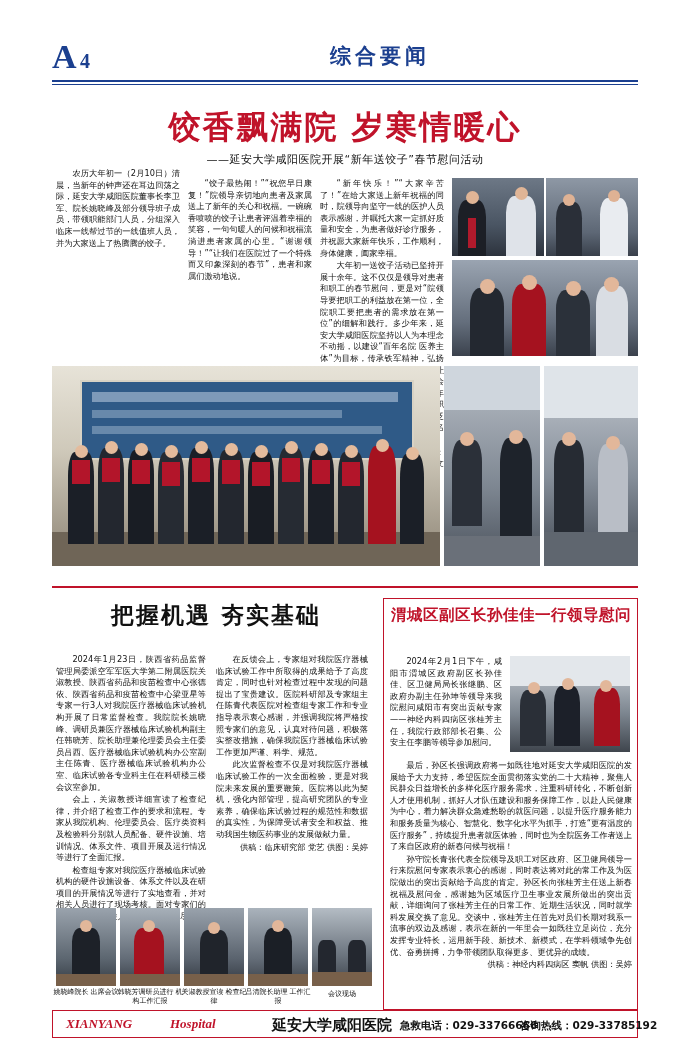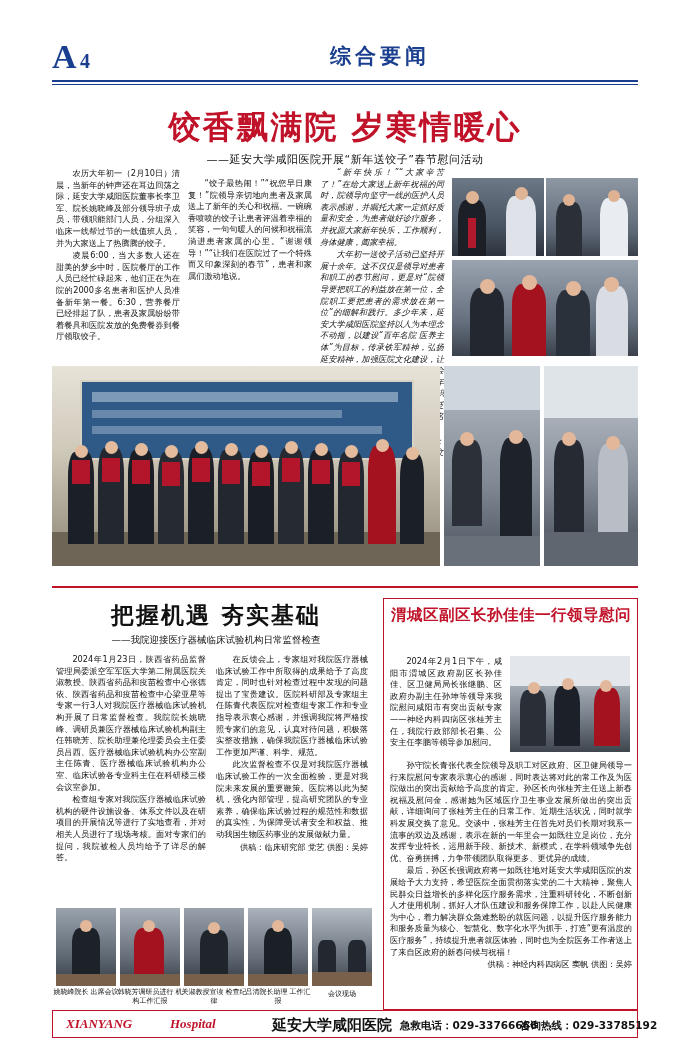--- a/index.html
+++ b/index.html
@@ -97,26 +97,25 @@
   <div class="mast-num">4</div>
   <div class="mast-title">综合要闻</div>
   <div class="mast-rule"></div>
   <div class="mast-rule2"></div>
 
   <div class="headline">饺香飘满院  岁寒情暖心</div>
   <div class="subhead">——延安大学咸阳医院开展“新年送饺子”春节慰问活动</div>
 
   <div class="col" style="left:56px;top:168px;width:124px;height:190px;">
     <p>农历大年初一（2月10日）清晨，当新年的钟声还在耳边回荡之际，延安大学咸阳医院董事长李卫军、院长姚晓峰及部分领导班子成员，带领职能部门人员，分组深入临床一线帮过节的一线值班人员，并为大家送上了热腾腾的饺子。</p>
-    <p>凌晨6:00，当大多数人还在甜美的梦乡中时，医院餐厅的工作人员已经忙碌起来，他们正在为在院的2000多名患者和医护人员准备新年第一餐。6:30，营养餐厅已经排起了队，患者及家属纷纷带着餐具和医院发放的免费餐券到餐厅领取饺子。</p>
   </div>
   <div class="col" style="left:188px;top:178px;width:124px;height:190px;">
     <p>“饺子最热闹！”“祝您早日康复！”院领导亲切地向患者及家属送上了新年的关心和祝福。一碗碗香喷喷的饺子让患者评温着幸福的笑容，一句句暖人的问候和祝福流淌进患者家属的心里。“谢谢领导！”“让我们在医院过了一个特殊而又印象深刻的春节”，患者和家属们激动地说。</p>
   </div>
-  <div class="col" style="left:320px;top:167px;width:124px;height:180px;font-style:italic;">
+  <div class="col" style="left:320px;top:178px;width:124px;height:180px;">
     <p>“新年快乐！”“大家辛苦了！”在给大家送上新年祝福的同时，院领导向坚守一线的医护人员表示感谢，并嘱托大家一定抓好质量和安全，为患者做好诊疗服务，并祝愿大家新年快乐，工作顺利，身体健康，阖家幸福。</p>
     <p>大年初一送饺子活动已坚持开展十余年。这不仅仅是领导对患者和职工的春节慰问，更是对“院领导要把职工的利益放在第一位，全院职工要把患者的需求放在第一位”的细解和践行。多少年来，延安大学咸阳医院坚持以人为本理念不动摇，以建设“百年名院 医养主体”为目标，传承铁军精神，弘扬延安精神，加强医院文化建设，让患者和医护群众在就医过程中体会到更多的获得感与幸福感。多少年来，延安大学咸阳医院为全院职工、患者、职工和各级政府的“泛好评”，为建设“西部名市丝路名都”贡献卫生力量。</p>
     <p class="sig">供稿：办公室  文字忆  供图：白惠文</p>
   </div>
 
   <div class="photo" style="left:452px;top:178px;width:92px;height:78px;background:linear-gradient(180deg,#6d7886 0%,#4a5563 60%,#2d333d 100%);">
     <div style="position:absolute;left:6px;bottom:0;width:28px;height:56px;background:#1c1f26;border-radius:30% 30% 0 0;"></div>
     <div style="position:absolute;left:14px;bottom:52px;width:13px;height:13px;border-radius:50%;background:#e0b596;"></div>
     <div style="position:absolute;left:16px;bottom:8px;width:8px;height:30px;background:#b11a2c;"></div>
     <div style="position:absolute;right:8px;bottom:0;width:30px;height:60px;background:#dfe3e9;border-radius:28% 28% 0 0;"></div>
@@ -200,24 +199,24 @@
     <div style="position:absolute;left:10px;bottom:34px;width:30px;height:92px;background:#262b33;border-radius:26% 26% 0 0;"></div>
     <div style="position:absolute;left:18px;bottom:120px;width:14px;height:14px;border-radius:50%;background:#e2b79a;"></div>
     <div style="position:absolute;right:10px;bottom:34px;width:30px;height:88px;background:#b9bec6;border-radius:26% 26% 0 0;"></div>
     <div style="position:absolute;right:18px;bottom:116px;width:14px;height:14px;border-radius:50%;background:#e2b79a;"></div>
     <div style="position:absolute;left:0;bottom:0;width:100%;height:34px;background:#5f666f;"></div>
   </div>
 
   <div class="sec-rule" style="left:52px;top:586px;width:586px;height:2px;"></div>
 
   <div class="sec-title" style="left:56px;top:600px;width:320px;font-size:23px;letter-spacing:2px;">把握机遇  夯实基础</div>
-  <div class="sec-sub" style="left:56px;top:634px;width:320px;font-size:9.5px;">——我院迎接医疗器械临床试验机构日常监督检查</div>
 
   <div class="col" style="left:56px;top:654px;width:150px;height:245px;">
     <p>2024年1月23日，陕西省药品监督管理局委派空军军医大学第二附属医院关淑教授、陕西省药品和疫苗检查中心张德依、陕西省药品和疫苗检查中心梁亚星等专家一行3人对我院医疗器械临床试验机构开展了日常监督检查。我院院长姚晓峰、调研员兼医疗器械临床试验机构副主任韩晓芳、院长助理兼伦理委员会主任委员吕西、医疗器械临床试验机构办公室副主任陈青、医疗器械临床试验机构办公室、临床试验各专业科主任在科研楼三楼会议室参加。</p>
+    <p>会上，关淑教授详细宣读了检查纪律，并介绍了检查工作的要求和流程。专家从我院机构、伦理委员会、医疗类资料及检验科分别就人员配备、硬件设施、培训情况、体系文件、项目开展及运行情况等进行了全面汇报。</p>
     <p>检查组专家对我院医疗器械临床试验机构的硬件设施设备、体系文件以及在研项目的开展情况等进行了实地查看，并对相关人员进行了现场考核。面对专家们的提问，我院被检人员均给予了详尽的解答。</p>
   </div>
   <div class="col" style="left:216px;top:654px;width:152px;height:245px;">
     <p>在反馈会上，专家组对我院医疗器械临床试验工作中所取得的成果给予了高度肯定，同时也针对检查过程中发现的问题提出了宝贵建议。医院科研部及专家组主任陈青代表医院对检查组专家工作和专业指导表示衷心感谢，并强调我院将严格按照专家们的意见，认真对待问题，积极落实整改措施，确保我院医疗器械临床试验工作更加严谨、科学、规范。</p>
     <p>此次监督检查不仅是对我院医疗器械临床试验工作的一次全面检验，更是对我院未来发展的重要鞭策。医院将以此为契机，强化内部管理，提高研究团队的专业素养，确保临床试验过程的规范性和数据的真实性，为保障受试者安全和权益、推动我国生物医药事业的发展做献力量。</p>
     <p class="sig">供稿：临床研究部  党艺  供图：吴婷</p>
   </div>
 
   <div class="photo" style="left:56px;top:908px;width:60px;height:78px;background:linear-gradient(180deg,#9aa3ad 0%,#5c6670 65%,#343a42 100%);">
     <div style="position:absolute;left:16px;bottom:10px;width:28px;height:48px;background:#1d2128;border-radius:28% 28% 0 0;"></div>
@@ -265,22 +264,22 @@
     <div style="position:absolute;left:0;top:0;width:100%;height:30px;background:#e3e7eb;"></div>
     <div style="position:absolute;left:10px;bottom:6px;width:26px;height:56px;background:#2a2f37;border-radius:28% 28% 0 0;"></div>
     <div style="position:absolute;left:18px;bottom:58px;width:12px;height:12px;border-radius:50%;background:#e2b79a;"></div>
     <div style="position:absolute;left:44px;bottom:6px;width:26px;height:60px;background:#1c2029;border-radius:28% 28% 0 0;"></div>
     <div style="position:absolute;left:52px;bottom:62px;width:12px;height:12px;border-radius:50%;background:#e2b79a;"></div>
     <div style="position:absolute;right:10px;bottom:6px;width:26px;height:58px;background:#a5121f;border-radius:28% 28% 0 0;"></div>
     <div style="position:absolute;right:18px;bottom:60px;width:12px;height:12px;border-radius:50%;background:#e2b79a;"></div>
   </div>
 
   <div class="col" style="left:390px;top:760px;width:242px;height:240px;">
+    <p>最后，孙区长强调政府将一如既往地对延安大学咸阳医院的发展给予大力支持，希望医院全面贯彻落实党的二十大精神，聚焦人民群众日益增长的多样化医疗服务需求，注重科研转化，不断创新人才使用机制，抓好人才队伍建设和服务保障工作，以赴人民健康为中心，着力解决群众急难愁盼的就医问题，以提升医疗服务能力和服务质量为核心、智慧化、数字化水平为抓手，打造“更有温度的医疗服务”，持续提升患者就医体验，同时也为全院医务工作者送上了来自区政府的新春问候与祝福！</p>
     <p>孙守院长青张代表全院领导及职工对区政府、区卫健局领导一行来院慰问专家表示衷心的感谢，同时表达将对此的常工作及为医院做出的突出贡献给予高度的肯定。孙区长向张桂芳主任送上新春祝福及慰问金，感谢她为区域医疗卫生事业发展所做出的突出贡献，详细询问了张桂芳主任的日常工作、近期生活状况，同时就学科发展交换了意见。交谈中，张桂芳主任首先对员们长期对我系一流事的双边及感谢，表示在新的一年里会一如既往立足岗位，充分发挥专业特长，运用新手段、新技术、新模式，在学科领域争先创优、奋勇拼搏，力争带领团队取得更多、更优异的成绩。</p>
-    <p>最后，孙区长强调政府将一如既往地对延安大学咸阳医院的发展给予大力支持，希望医院全面贯彻落实党的二十大精神，聚焦人民群众日益增长的多样化医疗服务需求，注重科研转化，不断创新人才使用机制，抓好人才队伍建设和服务保障工作，以赴人民健康为中心，着力解决群众急难愁盼的就医问题，以提升医疗服务能力和服务质量为核心、智慧化、数字化水平为抓手，打造“更有温度的医疗服务”，持续提升患者就医体验，同时也为全院医务工作者送上了来自区政府的新春问候与祝福！</p>
     <p class="sig">供稿：神经内科四病区  窦帆  供图：吴婷</p>
   </div>
 
   <div class="footer"></div>
   <div class="foot-en">XIANYANG</div>
   <div class="foot-en" style="left:170px;">Hospital</div>
   <div class="foot-hosp">延安大学咸阳医院</div>
   <div class="foot-tel">急救电话：029-33766666</div>
   <div class="foot-tel2">咨询热线：029-33785192</div>
 

